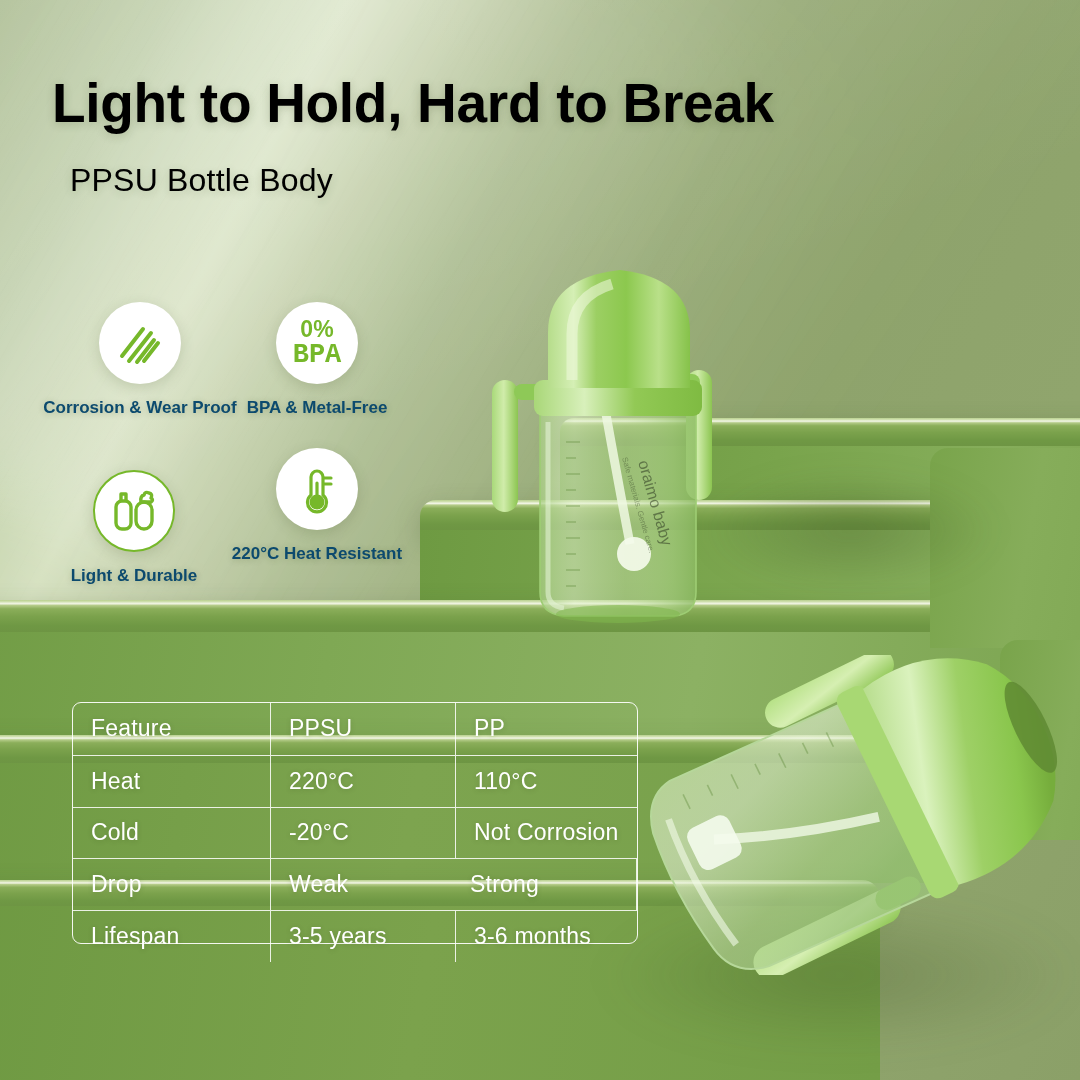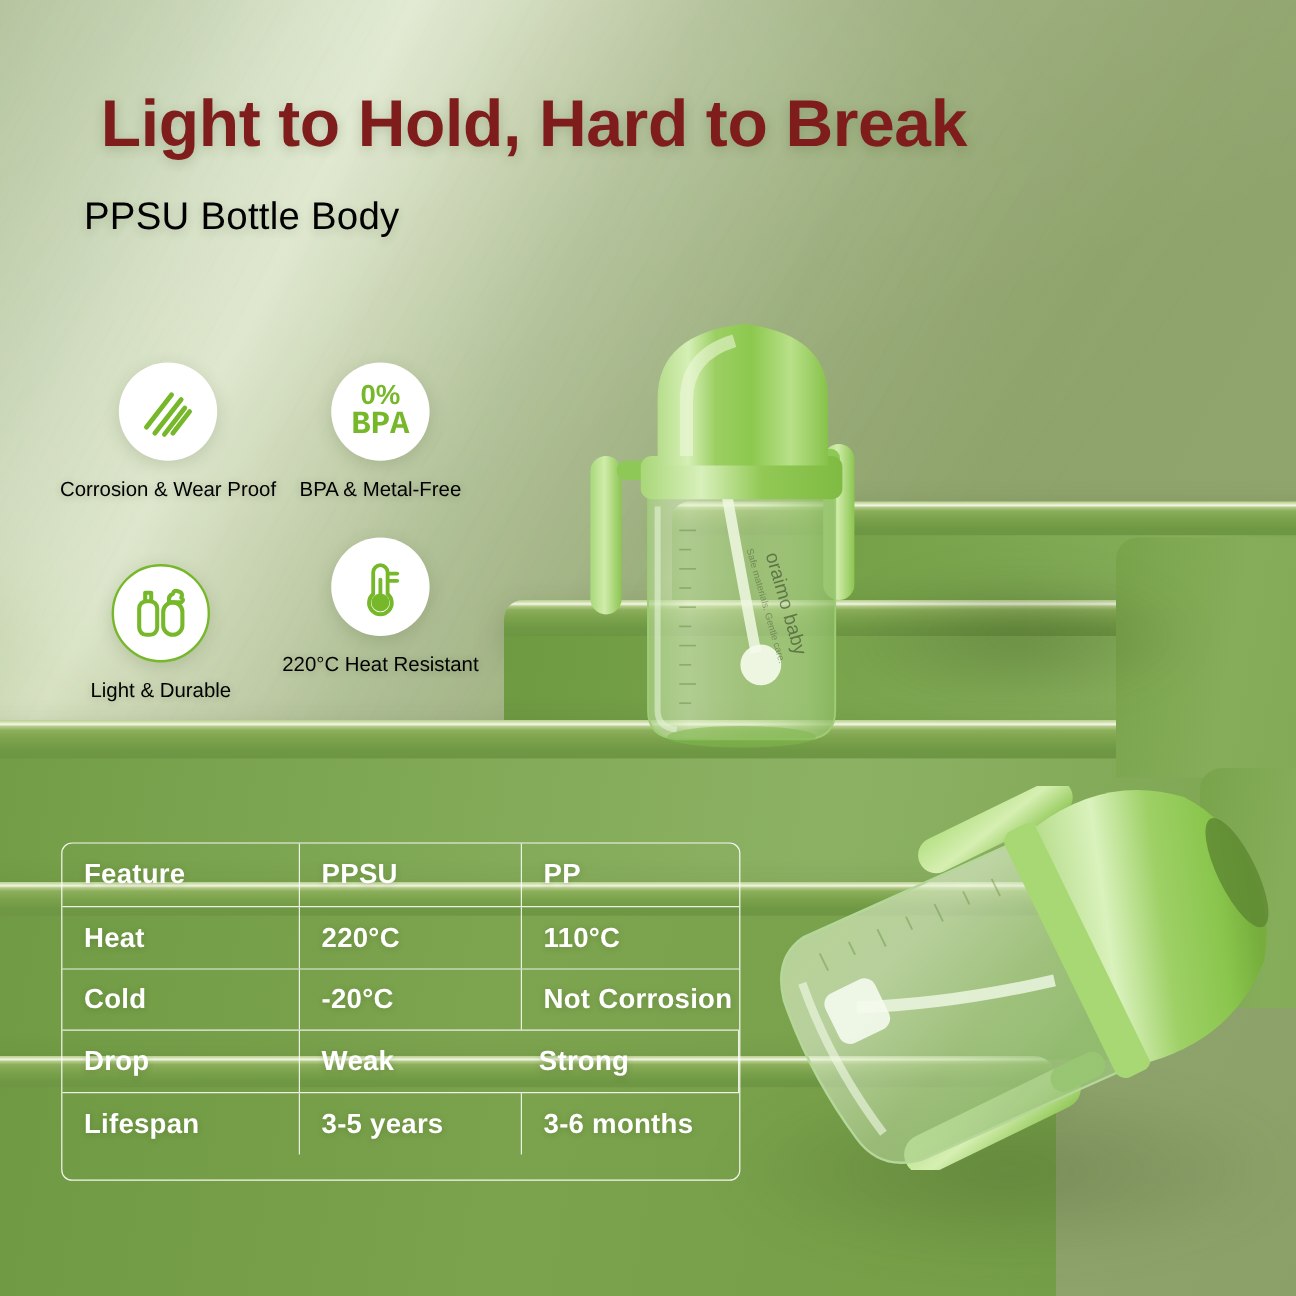--- a/index.html
+++ b/index.html
@@ -58,22 +58,22 @@
     position:absolute;
     background:linear-gradient(95deg, #6e9a42 0%, #79a44c 35%, #86ae5b 70%, #7ba24d 100%);
   }
   .step-r {
     position:absolute;
     background:linear-gradient(100deg,#79a44b 0%, #86ad5a 40%, #7ea552 100%);
   }
 
   
   .headline {
-    position:absolute; left:84px; top:75px;
-    font-size:55px; font-weight:bold; color:#7f1d1d;
+    position:absolute; left:52px; top:75px;
+    font-size:55px; font-weight:bold; color:#000000;
     letter-spacing:-0.3px; line-height:1.05;
     text-shadow:0 2px 10px rgba(50,70,25,.22);
   }
   .subhead {
     position:absolute; left:70px; top:162px;
     font-size:32px; color:#000000; font-weight:400;
     letter-spacing:0.2px;
     text-shadow:0 2px 8px rgba(50,70,25,.20);
   }
 
@@ -85,42 +85,41 @@
     background:#ffffff;
     display:flex; align-items:center; justify-content:center;
     box-shadow:0 4px 14px rgba(60,80,35,.18);
     position:relative;
   }
   .feat .disc.ring { border:2.5px solid #76b82a; }
   .feat .flabel {
     position:absolute; top:96px; left:50%;
     transform:translateX(-50%);
     white-space:nowrap;
-    font-size:17px; color:#000000; font-weight:400;
+    font-size:17px; color:#0c4a6e; font-weight:700;
     text-shadow:0 1px 6px rgba(50,70,25,.25);
   }
   .bpa-txt {
     text-align:center; line-height:1.0;
     color:#76b82a; font-weight:bold;
   }
   .bpa-txt .l1 { font-size:23px; display:block; }
   .bpa-txt .l2 { font-size:27px; display:block; margin-top:1px;font-family:Liberation Mono, monospace; }
 
   
   .bottle-top { position:absolute; left:488px; top:262px; width:262px; height:368px; }
   .bottle-bottom { position:absolute; left:640px; top:655px; width:440px; height:320px;
                    transform:rotate(0deg); }
 
   
   .cmp {
-    position:absolute; left:51px; top:702px;
-    width:566px; height:282px;
+    position:absolute; left:72px; top:702px;
+    width:566px; height:242px;
     border:1.6px solid rgba(255,255,255,.92);
     border-radius:9px;
-    font-weight:bold;
   }
   .cmp .row { display:flex; height:51.8px; }
   .cmp .row + .row { border-top:1.2px solid rgba(255,255,255,.85);text-align:center; }
   .cmp .c {
     display:flex; align-items:center;
     padding-left:18px;
     color:#ffffff; font-size:23px; letter-spacing:0.2px;
     white-space:nowrap;
     text-shadow:0 1px 5px rgba(50,70,25,.22);
   }

